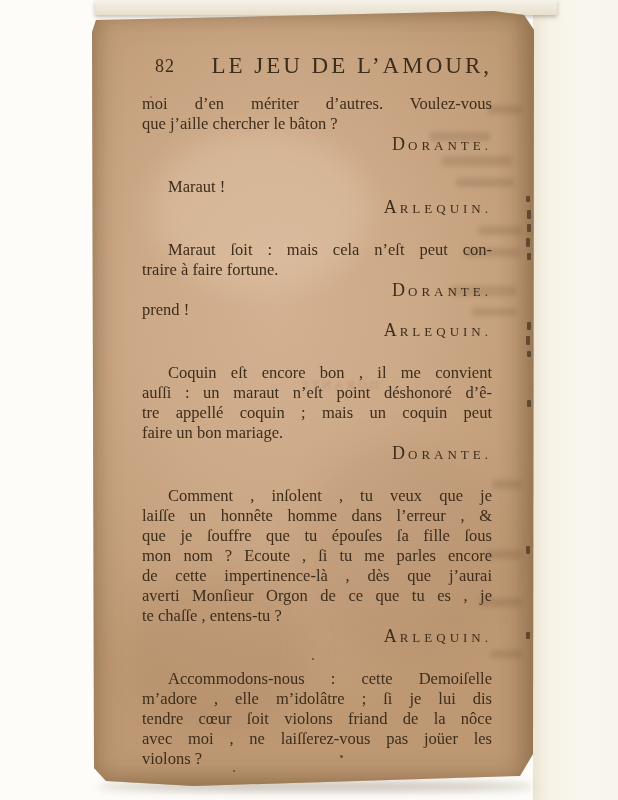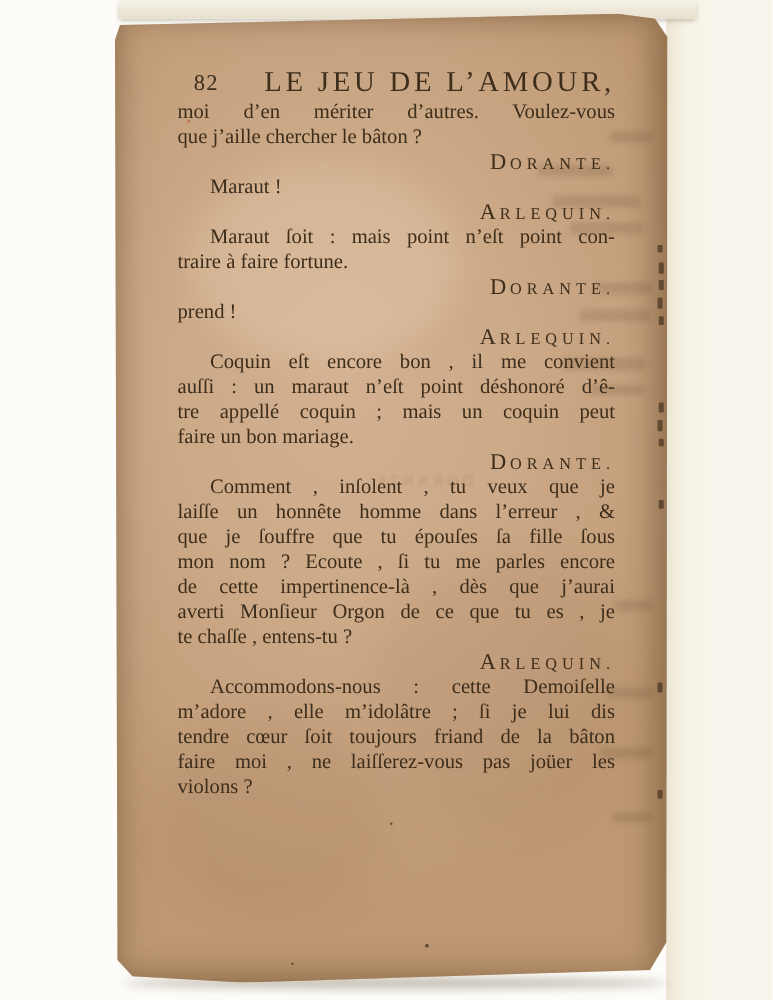--- a/index.html
+++ b/index.html
@@ -29,29 +29,29 @@
 
   
   .blotch{position:absolute;border-radius:50%;filter:blur(14px);pointer-events:none;}
   .blotch.b1{left:60px;top:120px;width:220px;height:160px;background:rgba(255,240,218,.18);}
   .blotch.b2{left:210px;top:430px;width:200px;height:220px;background:rgba(150,112,74,.10);}
   .blotch.b3{left:40px;top:560px;width:180px;height:160px;background:rgba(148,110,72,.12);}
 
   
   .text-block{position:absolute;left:52px;top:46px;width:350px;color:#3d2d1b;
     font-size:16.5px;line-height:20px;text-rendering:optimizeLegibility;}
-  .header-row{position:relative;height:22px;margin-bottom:1px;}
+  .header-row{position:relative;height:22px;margin-bottom:16px;}
   .pagenum{position:absolute;left:13px;top:0;font-size:18px;letter-spacing:1px;}
   .running-title{text-align:right;padding-left:26px;font-size:23px;letter-spacing:3px;white-space:nowrap;}
   .speaker-line{height:20px;line-height:20px;text-align:right;font-size:13px;
     letter-spacing:4px;padding-left:10px;white-space:nowrap;}
   .speaker-line::first-letter{font-size:18px;letter-spacing:3px;}
   .line{height:20px;overflow:hidden;white-space:normal;}
   .line.j{text-align:justify;text-align-last:justify;}
-  .line.ind{text-indent:26px;}
+  .line.ind{text-indent:26px;margin-top:23px;}
 
   
   .show-text{position:absolute;left:208px;top:368px;width:290px;height:20px;z-index:3;
     transform:scaleX(-1);opacity:.16;filter:blur(1.1px);color:#4c3téléひ;}
   .show-text{color:#53381f;font-size:12.5px;letter-spacing:3px;display:flex;justify-content:space-between;}
   .smudge{position:absolute;background:rgba(112,82,52,.20);filter:blur(2.2px);border-radius:3px;pointer-events:none;}
 
   
   .gutter-dash{position:absolute;width:4px;background:rgba(58,40,22,.62);border-radius:1px;}
 
@@ -109,40 +109,40 @@
       <div class="header-row">
         <span class="pagenum">82</span>
         <div class="running-title">LE JEU DE L’AMOUR,</div>
       </div>
       <div id="lines-host">
           <div class="line j">moi d’en mériter d’autres. Voulez-vous</div>
           <div class="line">que j’aille chercher le bâton ?</div>
           <div class="speaker-line">DORANTE.</div>
           <div class="line ind">Maraut !</div>
           <div class="speaker-line">ARLEQUIN.</div>
-          <div class="line j ind">Maraut ſoit : mais point n’eſt point con-</div>
+          <div class="line j ind">Maraut ſoit : mais cela n’eſt peut con-</div>
           <div class="line">traire à faire fortune.</div>
           <div class="speaker-line">DORANTE.</div>
           <div class="line">prend !</div>
           <div class="speaker-line">ARLEQUIN.</div>
           <div class="line j ind">Coquin eſt encore bon , il me convient</div>
           <div class="line j">auſſi : un maraut n’eſt point déshonoré d’ê-</div>
           <div class="line j">tre appellé coquin ; mais un coquin peut</div>
           <div class="line">faire un bon mariage.</div>
           <div class="speaker-line">DORANTE.</div>
           <div class="line j ind">Comment , inſolent , tu veux que je</div>
           <div class="line j">laiſſe un honnête homme dans l’erreur , &amp;</div>
           <div class="line j">que je ſouffre que tu épouſes ſa fille ſous</div>
           <div class="line j">mon nom ? Ecoute , ſi tu me parles encore</div>
           <div class="line j">de cette impertinence-là , dès que j’aurai</div>
           <div class="line j">averti Monſieur Orgon de ce que tu es , je</div>
           <div class="line">te chaſſe , entens-tu ?</div>
           <div class="speaker-line">ARLEQUIN.</div>
           <div class="line j ind">Accommodons-nous : cette Demoiſelle</div>
           <div class="line j">m’adore , elle m’idolâtre ; ſi je lui dis</div>
-          <div class="line j">tendre cœur ſoit toujours friand de la bâton</div>
-          <div class="line j">faire moi , ne laiſſerez-vous pas joüer les</div>
+          <div class="line j">tendre cœur ſoit violons friand de la nôce</div>
+          <div class="line j">avec moi , ne laiſſerez-vous pas joüer les</div>
           <div class="line">violons ?</div>
         </div>
     </div>
   </div>
 
 </div>
 
 </body></html>

